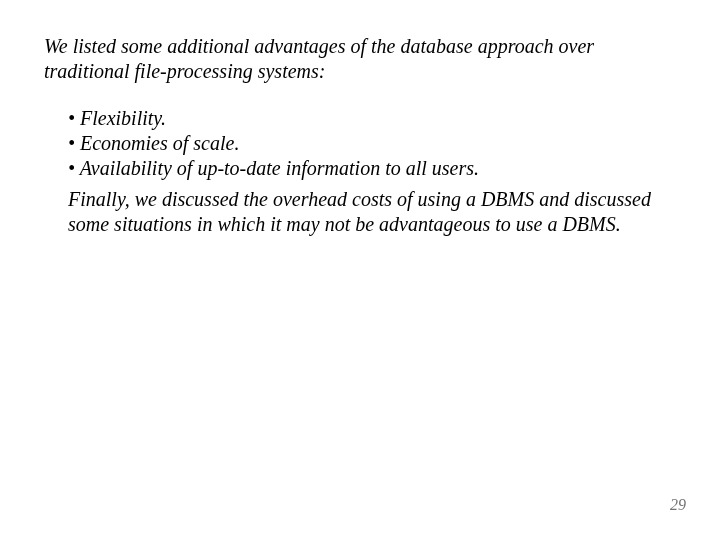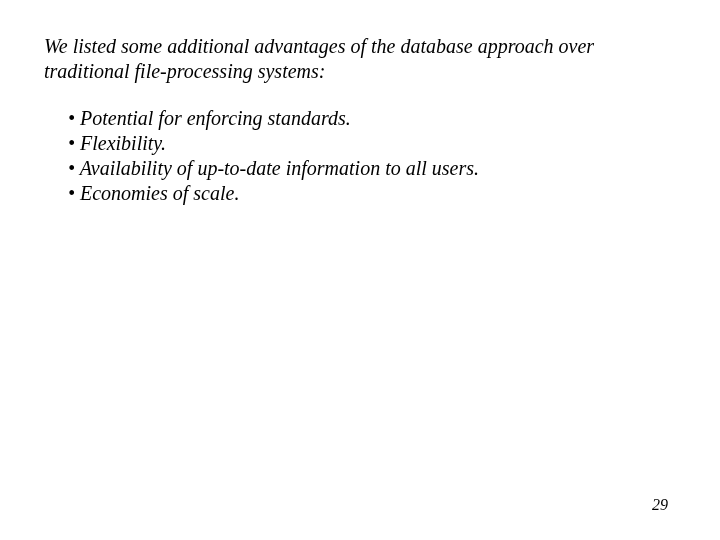--- a/index.html
+++ b/index.html
@@ -36,32 +36,32 @@
     .bullet-list li::before {
       content: "• ";
     }
     .closing {
       line-height: 1.25;
       margin-top: 4px;
     }
     .page-number {
       position: absolute;
       bottom: 26px;
-      right: 52px;
+      right: 34px;
       font-size: 16px;
-      color: #000000;
+      color: #737373;
     }
   </style>
 </head>
 <body>
 
 <p class="intro">We listed some additional advantages of the database approach over traditional file-processing systems:</p>
 
 <div class="content">
   <ul class="bullet-list">
-    <li>Potential for enforcing standards.</li>
     <li>Flexibility.</li>
+    <li>Economies of scale.</li>
     <li>Availability of up-to-date information to all users.</li>
-    <li>Economies of scale.</li>
   </ul>
+  <p class="closing">Finally, we discussed the overhead costs of using a DBMS and discussed some situations in which it may not be advantageous to use a DBMS.</p>
 </div>
 
 <div class="page-number">29</div>
 
 </body></html>

